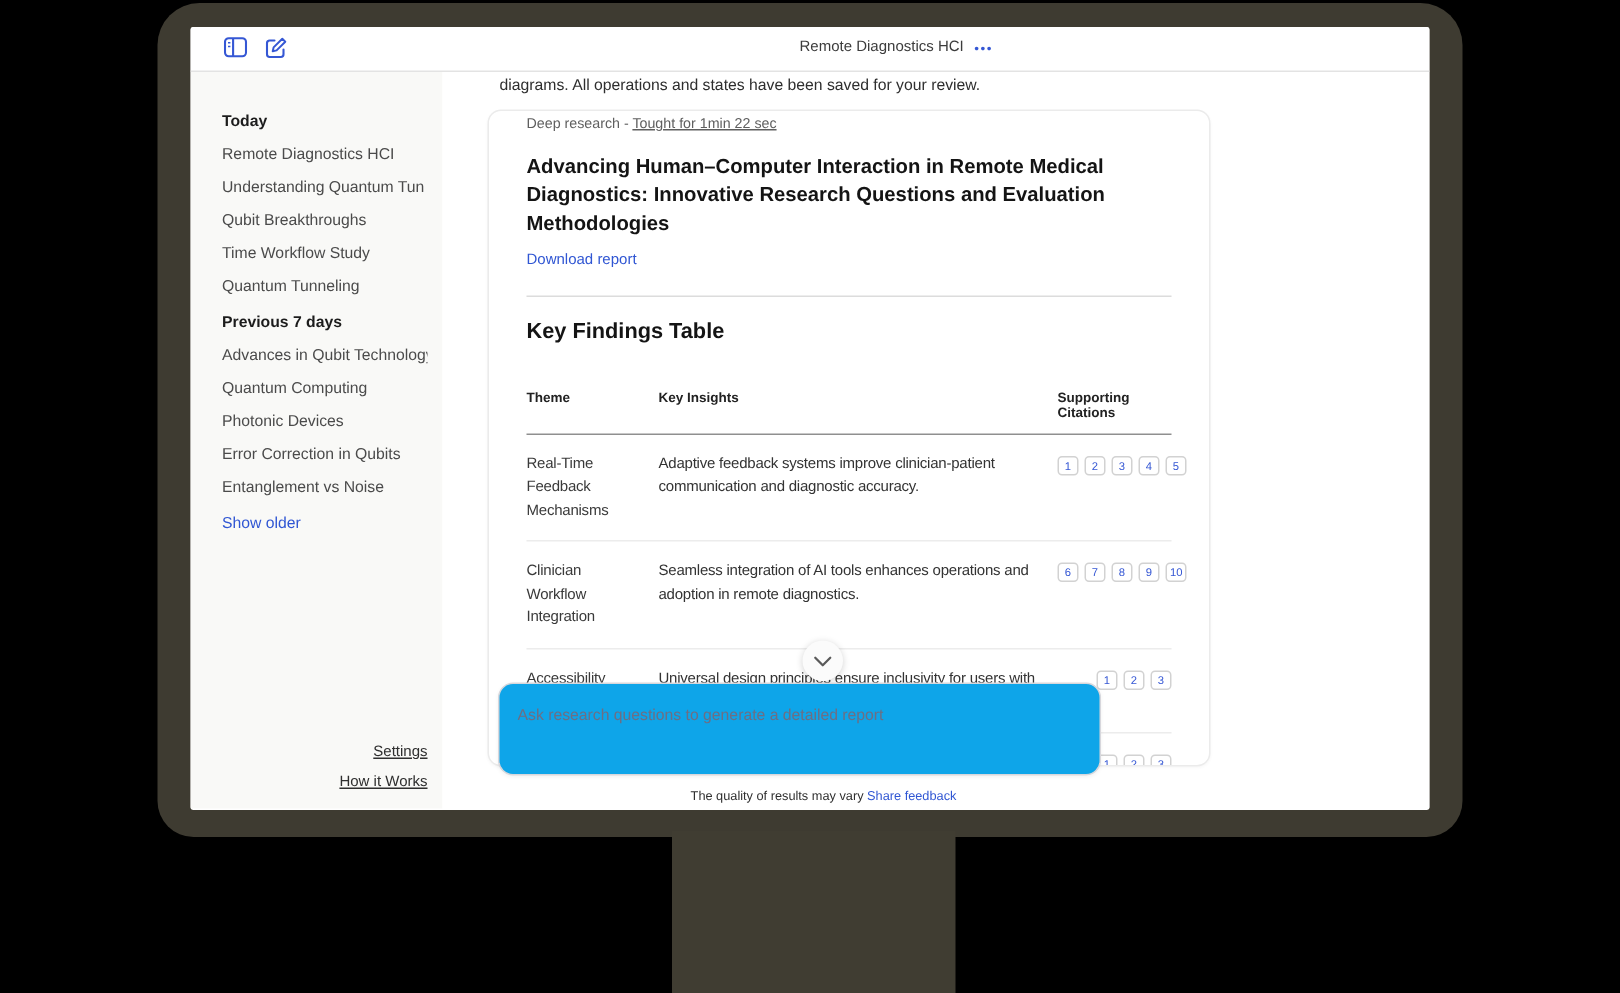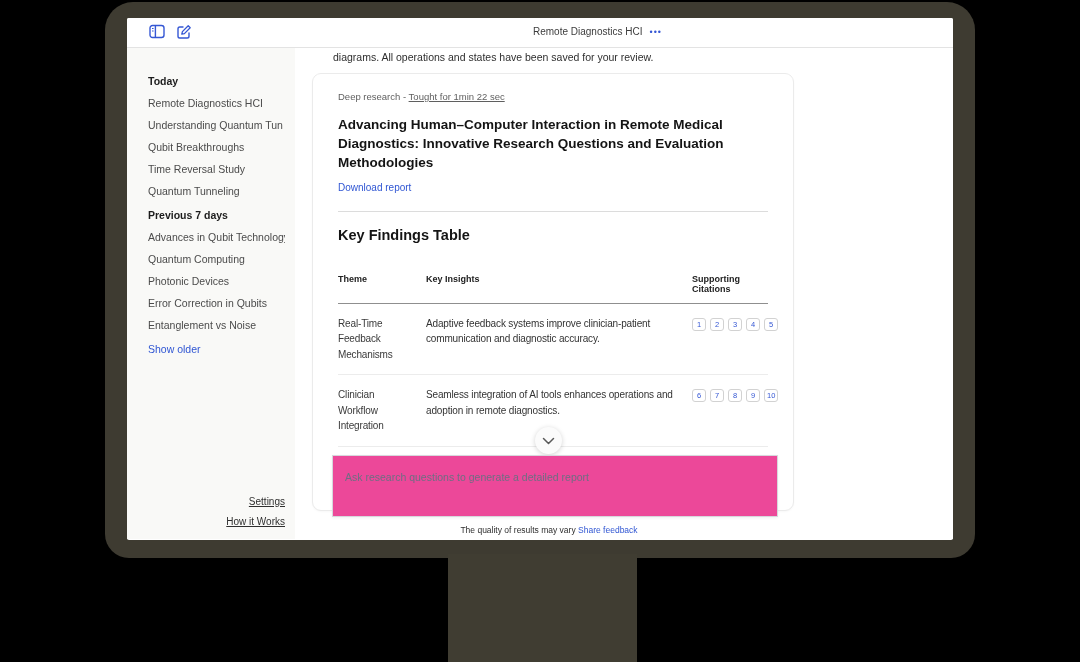--- a/index.html
+++ b/index.html
@@ -39,22 +39,22 @@
   .sb-link { font-size:10.5px; color:#3056d3; cursor:pointer; }
   .sb-footer { margin-top:auto;text-align:right; }
   .sb-footer-link { display:block; font-size:10px; color:#2f2f2f; text-decoration:underline;
     margin-top:9px; cursor:pointer; }
 
   
   .main { position:relative; flex:1; background:#fff; overflow:hidden; }
   .fragment { position:absolute; left:38px; top:3px; font-size:10.5px; color:#2e2e2e; }
 
   
-  .card { position:absolute; left:17px; top:25px; width:482px; height:438px;
-    background:#fff; border:1px solid #ebebeb; border-radius:9px; padding:17px 25px;
+  .card { position:absolute; left:30px; top:25px; width:482px; height:438px;
+    background:#fff; border:1px solid #ebebeb; border-radius:9px; padding:3px 25px;
     box-shadow:0 1px 2px rgba(0,0,0,0.03); overflow:hidden; }
   .meta { font-size:9.5px; color:#5f5f5f; margin-bottom:14px; }
   .meta-link { color:#5f5f5f; text-decoration:underline; cursor:pointer; }
   .report-title { font-size:13.5px; font-weight:bold; color:#141414; line-height:1.4;
     max-width:440px; }
   .dl-link { display:inline-block; margin-top:9px; font-size:10px; color:#3056d3; cursor:pointer;text-align:center; }
   .rule { border:none; border-top:1px solid #dcdcdc; margin-top:16px; }
   .kft-heading { font-size:14.5px; font-weight:bold; color:#141414; margin-top:15px; }
 
   .t-grid { display:grid; grid-template-columns:88px 266px 1fr; }
@@ -70,22 +70,22 @@
     background:#fff; display:flex; align-items:center; justify-content:center;
     font-size:7.5px; color:#3557d4; cursor:pointer; letter-spacing:0; }
 
   
   .scroll-btn { position:absolute; left:240px; top:379px; width:27px; height:27px;
     border-radius:50%; background:#fbfbfb; border:none;
     box-shadow:0 1px 5px rgba(0,0,0,0.18); display:flex; align-items:center;
     justify-content:center; cursor:pointer; z-index:5; }
 
   
-  .composer { position:absolute; left:37px; top:407px; width:446px; height:62px;
-    background:#ec4899; border:1px solid #d7d7dc; border-radius:0; z-index:6;
+  .composer { position:absolute; left:37px; top:407px; width:402px; height:62px;
+    background:#0ea5e9; border:1px solid #d7d7dc; border-radius:10px; z-index:6;
     box-shadow:0 1px 3px rgba(0,0,0,0.06); padding:11px 11px 9px 12px; }
   .composer input { width:100%; border:none; outline:none; font-size:10.5px;
     color:#333; font-family:"Liberation Sans", sans-serif; background:transparent; }
   .composer input::placeholder { color:#6e6e83; opacity:1; }
   .composer-row { position:absolute; left:10px; right:9px; bottom:9px;
     display:flex; align-items:center; justify-content:space-between; }
   .dr-pill { border:1px solid #6b6b6b; border-radius:999px; background:#fff;
     font-size:9.5px; color:#2f2f2f; padding:3px 10px; cursor:pointer;
     font-family:"Liberation Sans", sans-serif; }
   .send-btn { width:22px; height:22px; border:none; border-radius:6px; background:#c3c9e6;
@@ -133,21 +133,21 @@
 
     <div class="winbody">
 
       <div class="sidebar">
         <div id="sb-sections">
             <div class="sb-section">
               <div class="sb-label">Today</div>
               <div class="sb-item">Remote Diagnostics HCI</div>
               <div class="sb-item">Understanding Quantum Tun</div>
               <div class="sb-item">Qubit Breakthroughs</div>
-              <div class="sb-item">Time Reversal Study</div>
+              <div class="sb-item">Time Workflow Study</div>
               <div class="sb-item">Quantum Tunneling</div>
             </div>
             <div class="sb-section">
               <div class="sb-label">Previous 7 days</div>
               <div class="sb-item">Advances in Qubit Technology</div>
               <div class="sb-item">Quantum Computing</div>
               <div class="sb-item">Photonic Devices</div>
               <div class="sb-item">Error Correction in Qubits</div>
               <div class="sb-item">Entanglement vs Noise</div>
             </div>

